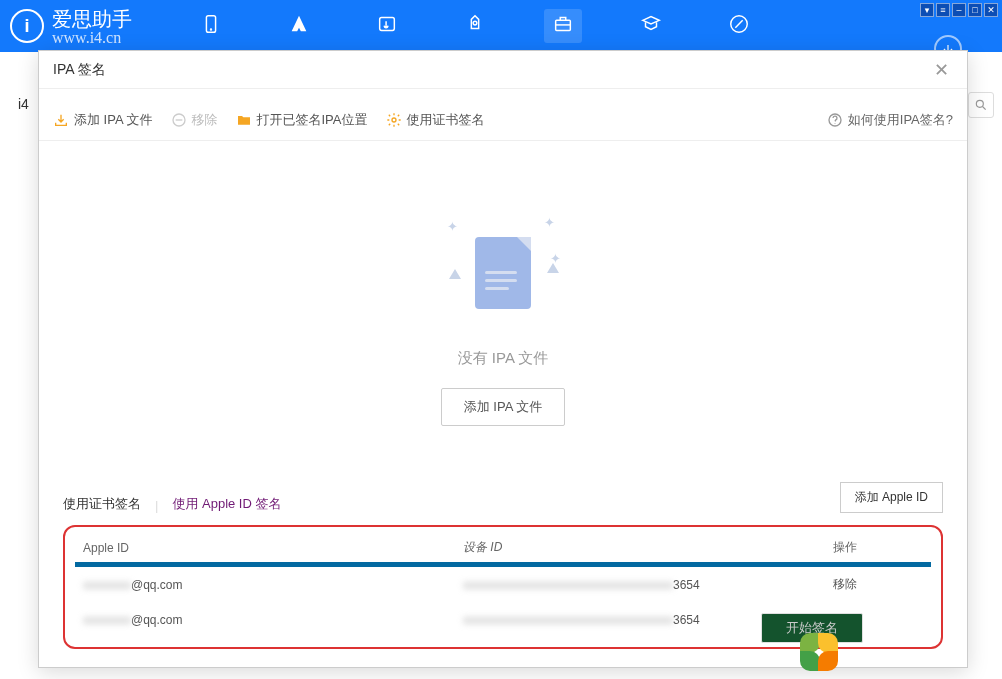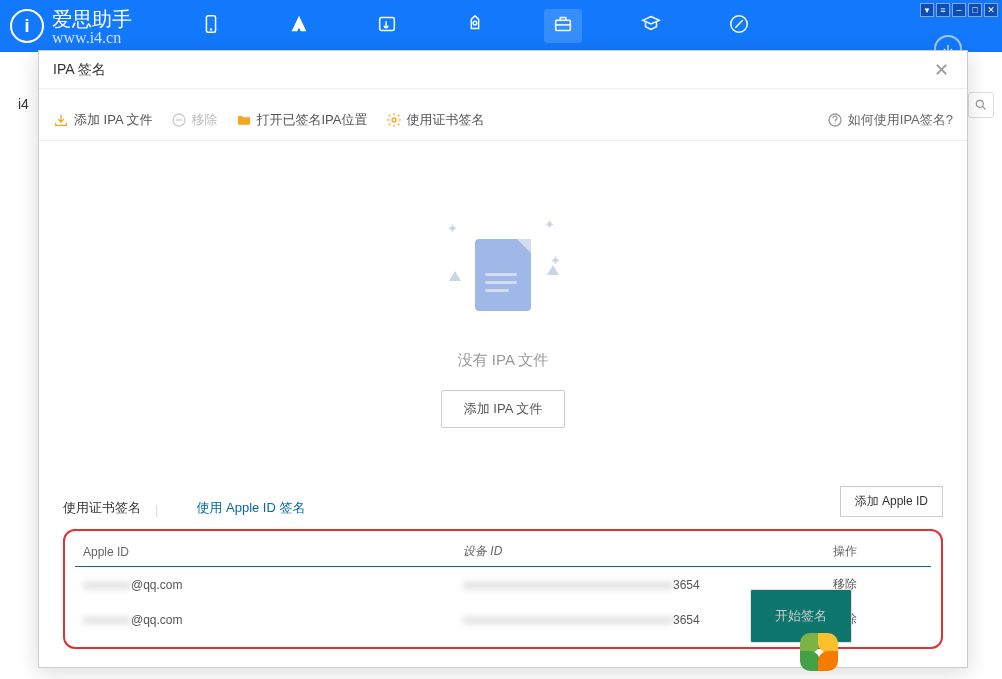--- a/index.html
+++ b/index.html
@@ -47,36 +47,36 @@
     .sparkle { position: absolute; color: #c8d4e8; font-size: 13px; }
     .tree { position: absolute; width: 12px; height: 18px; }
     .tree-top { width: 0; height: 0; border-left: 6px solid transparent; border-right: 6px solid transparent; border-bottom: 10px solid #c8d4e8; }
     
     .empty-text { font-size: 15px; color: #999; margin-bottom: 20px; }
     .add-ipa-btn { padding: 9px 22px; border: 1px solid #ccc; background: #fff; font-size: 13px; color: #555; cursor: pointer; border-radius: 2px; }
     
     .signing-section { padding: 14px 24px 18px; }
     .sign-tabs { display: flex; align-items: flex-end; gap: 14px; font-size: 13px; margin-bottom: 12px; }
     .sign-tab { color: #333; cursor: pointer; }
-    .sign-tab.link { color: #0369a1; margin-left: 24px; }
+    .sign-tab.link { color: #701a75; }
     .sign-divider { color: #ddd; }
     .add-appleid-btn { margin-left: auto; padding: 6px 14px; border: 1px solid #ccc; background: #fff; font-size: 12px; color: #333; cursor: pointer; }
     
     .id-table-wrap { border: 2px solid #d33; border-radius: 12px; padding: 6px 10px 10px; }
     .id-table { width: 100%; border-collapse: collapse; }
-    .id-table th { text-align: left; font-size: 12px; font-weight: normal; color: #666; padding: 6px 8px; border-bottom: 1px solid #0369a1; }
+    .id-table th { text-align: left; font-size: 12px; font-weight: normal; color: #666; padding: 6px 8px; border-bottom: 5px solid #0369a1; }
     .id-table td { font-size: 12px; color: #555; padding: 9px 8px; }
     .blur-text { filter: blur(3px); display: inline-block; color: #aaa; }
     .remove-link { cursor: pointer; }
     
     .col-id { width: 380px; }
     .col-device { width: 370px; font-style: italic; }
     .col-op { width: auto; }
     
-    .start-btn { position: absolute; right: 115px; bottom: 24px; padding: 17px 24px; background: #0f766e; border: 1px solid #e0e0e0; color: #ccc; font-size: 13px; border-radius: 2px; }
+    .start-btn { position: absolute; right: 104px; bottom: 24px; padding: 5px 24px; background: #14532d; border: 1px solid #e0e0e0; color: #ccc; font-size: 13px; border-radius: 2px; }
     
     .watermark-logo { position: absolute; right: 160px; bottom: 4px; width: 46px; height: 46px; }
     .wm-petal { position: absolute; width: 20px; height: 20px; border-radius: 50% 0; }
     
     .watermark-text { position: absolute; right: 8px; bottom: 8px; text-align: right; }
     .wm-line1 { font-size: 15px; color: #333; font-weight: 500; }
     .wm-line2 { font-size: 14px; color: #1379fc; }
   </style>
 </head>
 <body>

